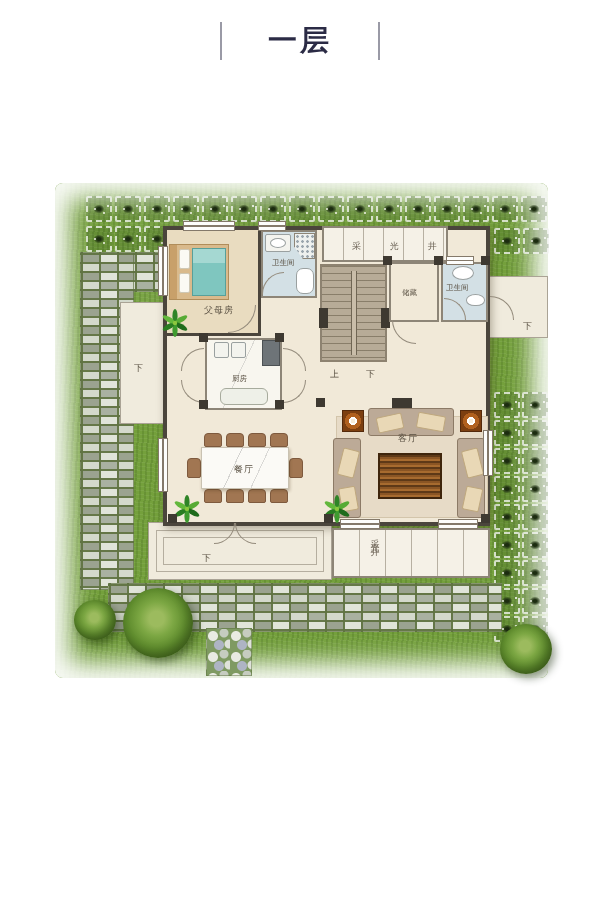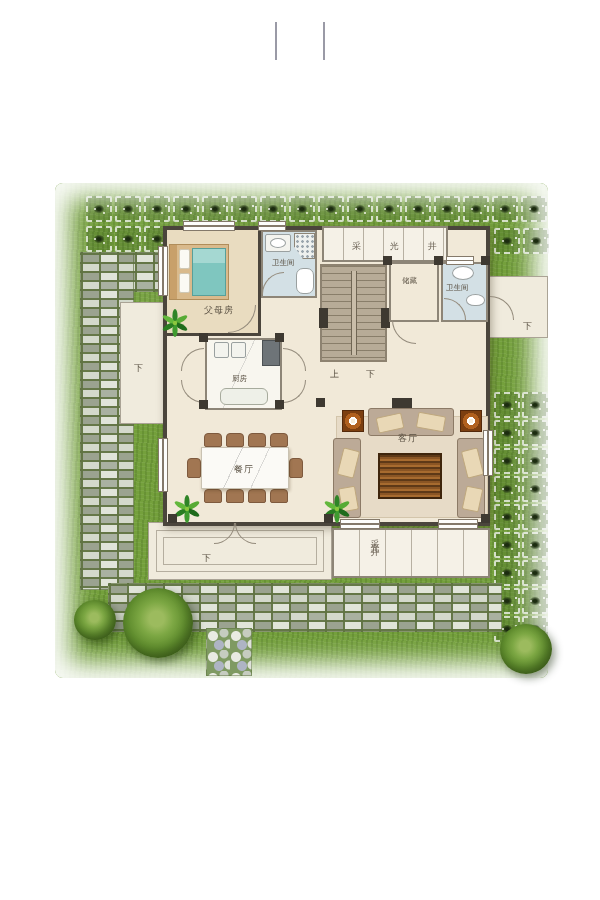--- a/index.html
+++ b/index.html
@@ -96,20 +96,21 @@
   .room-label{font-size:9px;color:#584f41;letter-spacing:1px;white-space:nowrap}
   .room-label.small{font-size:7.5px;letter-spacing:0}
   .lw-label{font-size:9px;color:#6a6154;letter-spacing:13px;white-space:nowrap}
   .lw-label-v{font-size:9px;color:#6a6154;writing-mode:vertical-rl;letter-spacing:4px;white-space:nowrap}
 </style>
 </head>
 <body>
 
 <div class="abs titlebar">
   <span class="title-rule"></span>
+  <span class="page-title">一层</span>
   <span class="title-rule"></span>
 </div>
 
 <div class="abs garden" style="left:55px;top:183px;width:493px;height:495px"></div>
 
 <div class="abs bedrow" style="left:86px;top:196px">
   <div class="pbed"></div>
     <div class="pbed"></div>
     <div class="pbed"></div>
     <div class="pbed"></div>
@@ -196,21 +197,21 @@
 
 <div class="abs stairs" style="left:320px;top:264px;width:67px;height:98px">
   <div class="abs rail" style="left:29px;top:5px;width:6px;height:84px"></div>
   <div class="abs col" style="left:-3px;top:42px;height:20px"></div>
   <div class="abs col" style="left:59px;top:42px;height:20px"></div>
 </div>
 <span class="abs room-label" style="left:330px;top:368px">上</span>
 <span class="abs room-label" style="left:366px;top:368px">下</span>
 
 <div class="abs" style="left:389px;top:262px;width:50px;height:60px;background:#f1e9d8;border:2px solid #8d8577"></div>
-<span class="abs room-label small" style="left:402px;top:276px">储藏</span>
+<span class="abs room-label small" style="left:402px;top:288px">储藏</span>
 <div class="abs arc bl" style="left:392px;top:320px;width:24px;height:24px"></div>
 
 <div class="abs bath" style="left:441px;top:262px;width:47px;height:60px"></div>
 <div class="abs sinkoval" style="left:452px;top:266px;width:22px;height:14px"></div>
 <div class="abs toilet" style="left:466px;top:294px;width:19px;height:12px"></div>
 <span class="abs room-label small" style="left:446px;top:283px">卫生间</span>
 <div class="abs arc tr" style="left:444px;top:298px;width:22px;height:22px"></div>
 
 <div class="abs counter" style="left:205px;top:338px;width:77px;height:72px;border:2px solid #8d8577"></div>
 <div class="abs sinkbox" style="left:214px;top:342px;width:15px;height:16px"></div>

